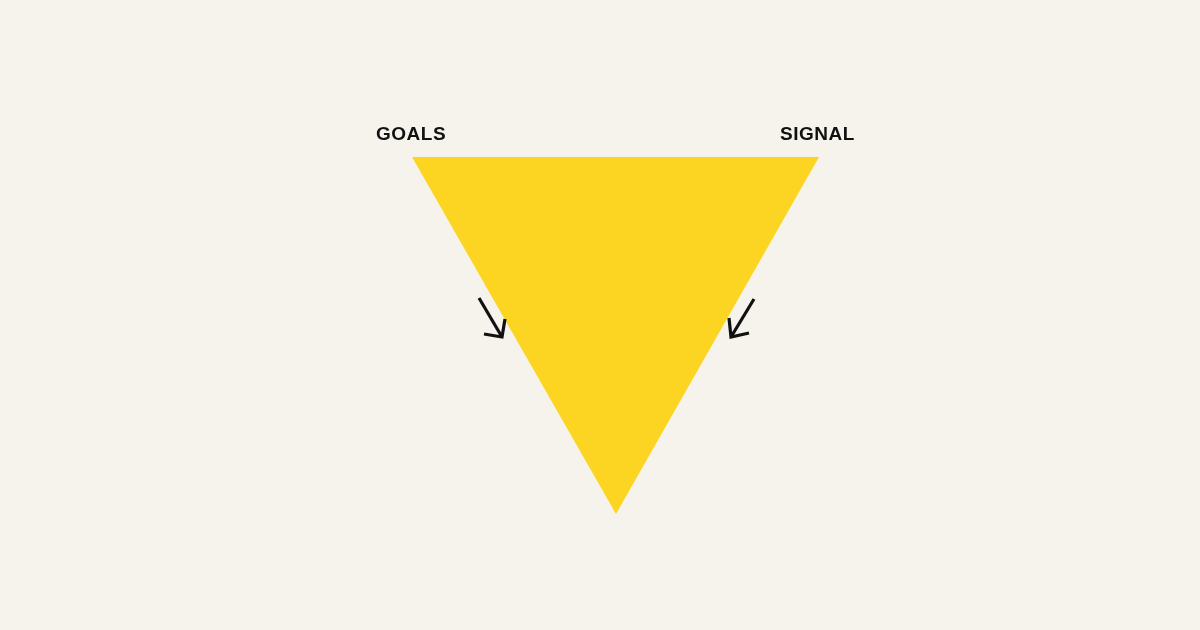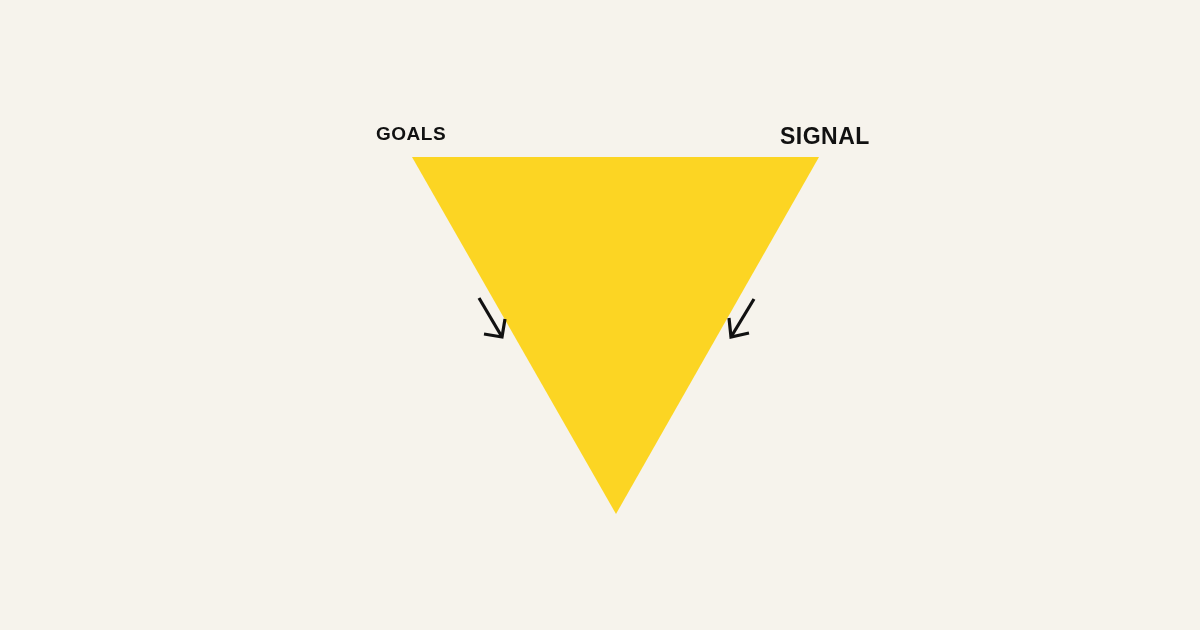--- a/index.html
+++ b/index.html
@@ -28,21 +28,21 @@
       white-space: nowrap;
     }
     .label-goals {
       left: 360px;
       top: 123px;
       font-size: 19px;
     }
     .label-signal {
       left: 764px;
       top: 123px;
-      font-size: 23px;
+      font-size: 19px;
     }
     .label-content {
       left: 530px;
       top: 527px;
       font-size: 27px;
       letter-spacing: 0.8px;
     }
   </style>
 </head>
 <body>

